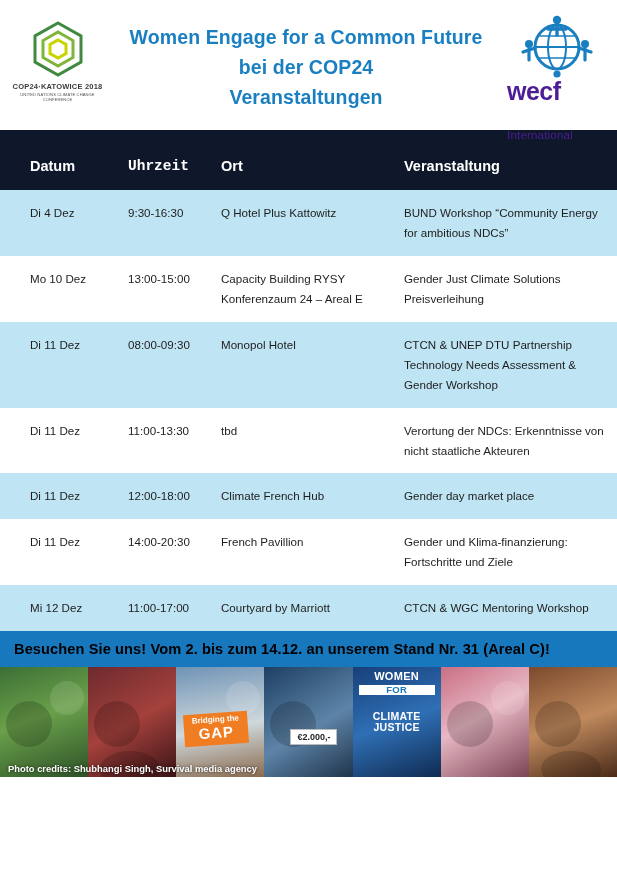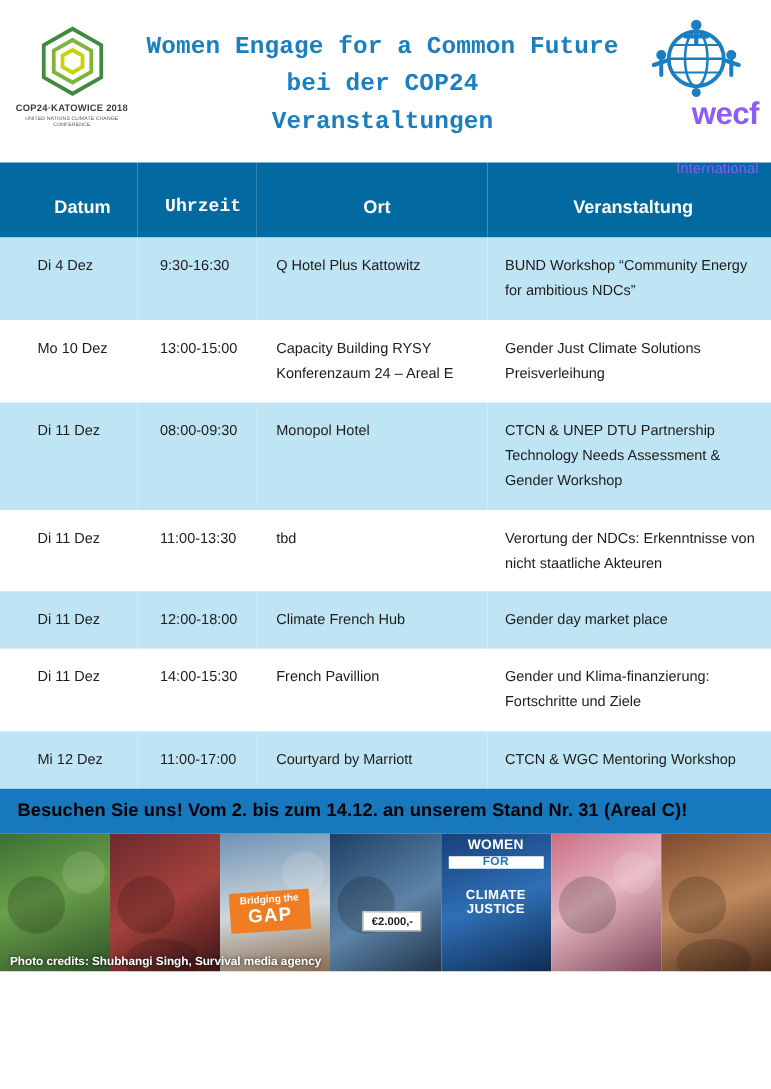--- a/index.html
+++ b/index.html
@@ -47,36 +47,35 @@
     letter-spacing: .1px;
     display: block;
     margin-top: 1px;
     color: #555;
   }
 
   .title-block {
     flex: 1 1 auto;
     text-align: center;
     padding-top: 14px;
-    font-family: Liberation Mono, monospace;
   }
   .title-block div {
     color: #1a7fc1;
     font-weight: bold;
     font-size: 19.5px;
     line-height: 1.55;
     letter-spacing: .1px;
   }
 
   .logo-right {
     width: 100px;
     flex: 0 0 100px;
     padding-top: 6px;
-    text-align: right;
-    color: #8b5cf6;
+    text-align: left;
+    color: #4c1d95;
   }
   .wecf-globe {
     width: 72px; height: 66px;
     margin: 0 auto;
   }
   .wecf-word {
     font-size: 25px;
     font-weight: bold;
     line-height: .95;
     letter-spacing: -.5px;
@@ -93,25 +92,25 @@
     width: 100%;
     border-collapse: collapse;
     table-layout: fixed;
   }
   .table col.c1 { width: 110px; }
   .table col.c2 { width: 95px; }
   .table col.c3 { width: 185px; }
   .table col.c4 { width: 227px; }
 
   .table thead th {
-    background: #0369a1;
+    background: #0f172a;
     color: #ffffff;
     font-size: 14.5px;
     font-weight: bold;
-    text-align: center;
+    text-align: left;
     padding: 28px 8px 16px 0;
     height: 56px;
     vertical-align: middle;
   }
   .table thead th.p1 { padding-left: 30px; }
   .table thead th.p2 { padding-left: 18px; font-family: Liberation Mono, monospace; }
   .table thead th.p3 { padding-left: 16px; }
   .table thead th.p4 { padding-left: 14px; }
 
   .table tbody td {
@@ -313,21 +312,21 @@
       <td class="p4">Verortung der NDCs: Erkenntnisse von nicht staatliche Akteuren</td>
     </tr>
     <tr class="alt">
       <td class="p1">Di 11 Dez</td>
       <td class="p2">12:00-18:00</td>
       <td class="p3">Climate French Hub</td>
       <td class="p4">Gender day market place</td>
     </tr>
     <tr class="plain">
       <td class="p1">Di 11 Dez</td>
-      <td class="p2">14:00-15:30</td>
+      <td class="p2">14:00-20:30</td>
       <td class="p3">French Pavillion</td>
       <td class="p4">Gender und Klima-finanzierung: Fortschritte und Ziele</td>
     </tr>
     <tr class="alt">
       <td class="p1">Mi 12 Dez</td>
       <td class="p2">11:00-17:00</td>
       <td class="p3">Courtyard by Marriott</td>
       <td class="p4">CTCN &amp; WGC Mentoring Workshop</td>
     </tr>
   </tbody>

